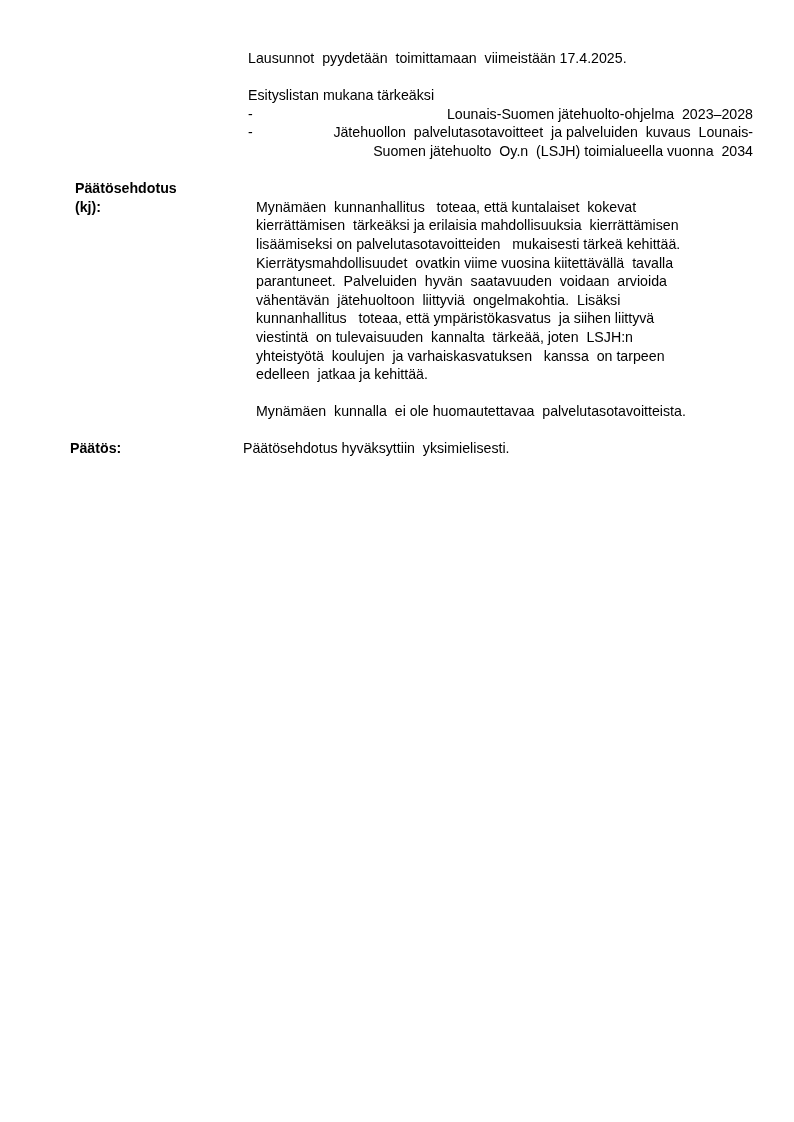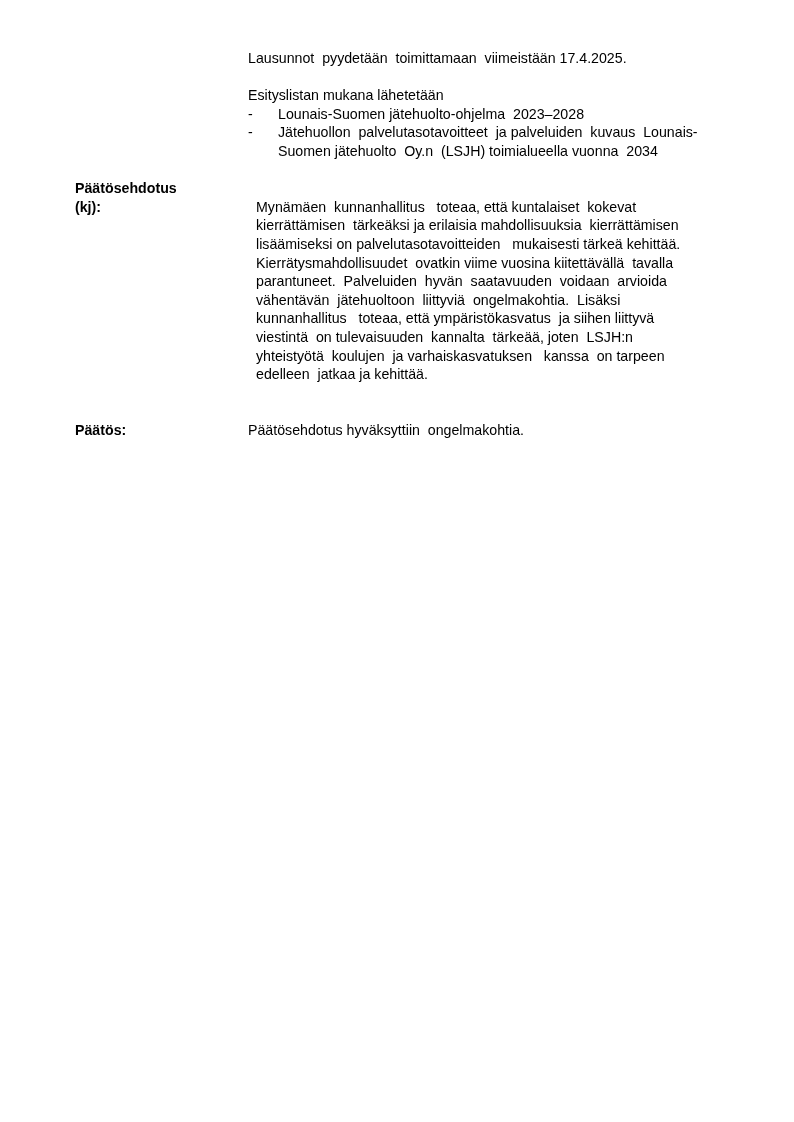--- a/index.html
+++ b/index.html
@@ -29,32 +29,32 @@
   }
   .content-col {
     flex: 0 0 505px;
     width: 505px;
   }
   .block { white-space: pre-wrap; }
   .mb { margin-bottom: 18.6px; }
   .offset-one-line { padding-top: 18.6px; margin-left: 8px; }
   .bullet { display: flex; align-items: flex-start; }
   .bullet-marker { flex: 0 0 30px; width: 30px; }
-  .bullet-text { flex: 1 1 auto; white-space: pre-wrap; }
+  .bullet-text { flex: 1 1 auto; white-space: pre-wrap; text-align: right; }
 </style>
 </head>
 <body>
 
 <div class="doc-page">
 
   <div class="section-row">
     <div class="label-col"></div>
     <div class="content-col">
       <div class="block mb">Lausunnot  pyydetään  toimittamaan  viimeistään 17.4.2025.</div>
-      <div class="block">Esityslistan mukana lähetetään</div>
+      <div class="block">Esityslistan mukana tärkeäksi</div>
       <div>
         <div class="bullet">
           <div class="bullet-marker">-</div>
           <div class="bullet-text">Lounais-Suomen jätehuolto-ohjelma  2023–2028</div>
         </div>
         <div class="bullet">
           <div class="bullet-marker">-</div>
           <div class="bullet-text">Jätehuollon  palvelutasotavoitteet  ja palveluiden  kuvaus  Lounais-
 Suomen jätehuolto  Oy.n  (LSJH) toimialueella vuonna  2034</div>
         </div>
@@ -69,23 +69,24 @@
       <div class="block mb">Mynämäen  kunnanhallitus   toteaa, että kuntalaiset  kokevat
 kierrättämisen  tärkeäksi ja erilaisia mahdollisuuksia  kierrättämisen
 lisäämiseksi on palvelutasotavoitteiden   mukaisesti tärkeä kehittää.
 Kierrätysmahdollisuudet  ovatkin viime vuosina kiitettävällä  tavalla
 parantuneet.  Palveluiden  hyvän  saatavuuden  voidaan  arvioida
 vähentävän  jätehuoltoon  liittyviä  ongelmakohtia.  Lisäksi
 kunnanhallitus   toteaa, että ympäristökasvatus  ja siihen liittyvä
 viestintä  on tulevaisuuden  kannalta  tärkeää, joten  LSJH:n
 yhteistyötä  koulujen  ja varhaiskasvatuksen   kanssa  on tarpeen
 edelleen  jatkaa ja kehittää.</div>
+      <div class="block">Mynämäen  kunnalla  ei ole huomautettavaa  palvelutasotavoitteista.</div>
     </div>
   </div>
 
-  <div class="section-row" style="margin-top: 18.6px;">
+  <div class="section-row" style="margin-top: 18.6px; justify-content: flex-end;">
     <div class="label-col">Päätös:</div>
     <div class="content-col">
-      <div class="block">Päätösehdotus hyväksyttiin  ongelmakohtia.</div>
+      <div class="block">Päätösehdotus hyväksyttiin  yksimielisesti.</div>
     </div>
   </div>
 
 </div>
 
 </body></html>

